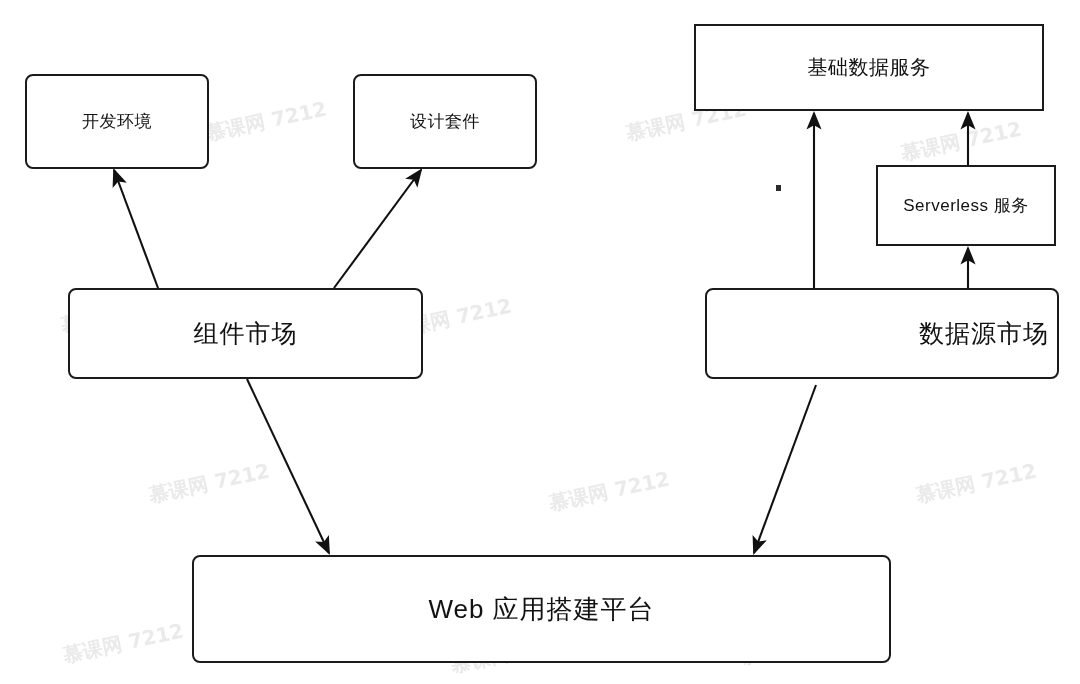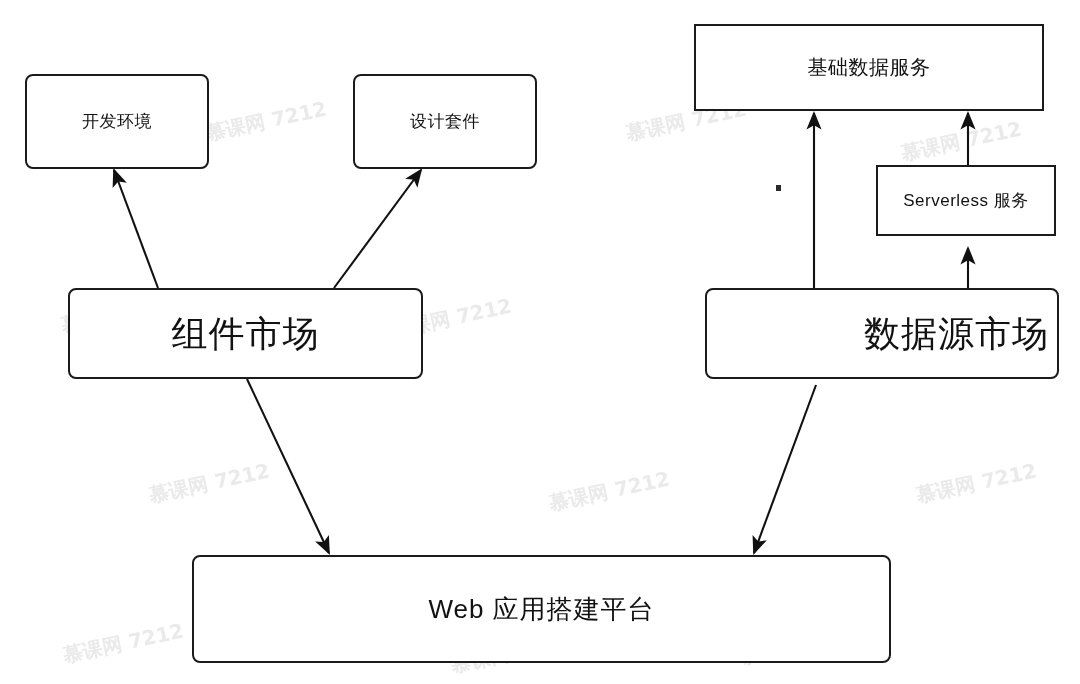--- a/index.html
+++ b/index.html
@@ -37,21 +37,21 @@
     color: #121212;
     line-height: 1.25;
   }
   .node.rounded { border-radius: 8px; }
   .node.sharp { border-radius: 0; }
 
   .node .label { display: block; padding: 0 8px; }
 
   .sz-sm .label { font-size: 17px; font-weight: 400; letter-spacing: .5px; }
   .sz-md .label { font-size: 20px; font-weight: 400; letter-spacing: .5px; }
-  .sz-lg .label { font-size: 36px; font-weight: 500; letter-spacing: 1px; }
+  .sz-lg .label { font-size: 25px; font-weight: 500; letter-spacing: 1px; }
   .sz-xl .label { font-size: 26px; font-weight: 500; letter-spacing: 1px; }
 
   .watermark {
     position: absolute;
     z-index: 0;
     color: #d9d9d9;
     font-size: 20px;
     font-weight: 700;
     white-space: nowrap;
     transform: rotate(-12deg);
@@ -108,21 +108,21 @@
   <div id="node-layer">
       <div class="node rounded sz-sm" style="left: 25px; top: 74px; width: 184px; height: 95px; border-color: rgb(27, 27, 27); color: rgb(18, 18, 18);">
         <span class="label">开发环境</span>
       </div>
       <div class="node rounded sz-sm" style="left: 328px; top: 74px; width: 184px; height: 95px; border-color: rgb(27, 27, 27); color: rgb(18, 18, 18); margin-left: 25px;">
         <span class="label">设计套件</span>
       </div>
       <div class="node sharp sz-md" style="left: 694px; top: 24px; width: 350px; height: 87px; border-color: rgb(27, 27, 27); color: rgb(18, 18, 18);">
         <span class="label">基础数据服务</span>
       </div>
-      <div class="node sharp sz-sm" style="left: 876px; top: 165px; width: 180px; height: 71px; border-color: rgb(27, 27, 27); color: rgb(18, 18, 18);">
+      <div class="node sharp sz-sm" style="left: 876px; top: 165px; width: 180px; height: 81px; border-color: rgb(27, 27, 27); color: rgb(18, 18, 18);">
         <span class="label">Serverless 服务</span>
       </div>
       <div class="node rounded sz-lg" style="left: 68px; top: 288px; width: 355px; height: 91px; border-color: rgb(27, 27, 27); color: rgb(18, 18, 18);">
         <span class="label">组件市场</span>
       </div>
       <div class="node rounded sz-lg" style="left: 705px; top: 288px; width: 354px; height: 91px; border-color: rgb(27, 27, 27); color: rgb(18, 18, 18); justify-content: flex-end;">
         <span class="label">数据源市场</span>
       </div>
       <div class="node rounded sz-xl" style="left: 192px; top: 555px; width: 699px; height: 108px; border-color: rgb(27, 27, 27); color: rgb(18, 18, 18);">
         <span class="label">Web 应用搭建平台</span>

